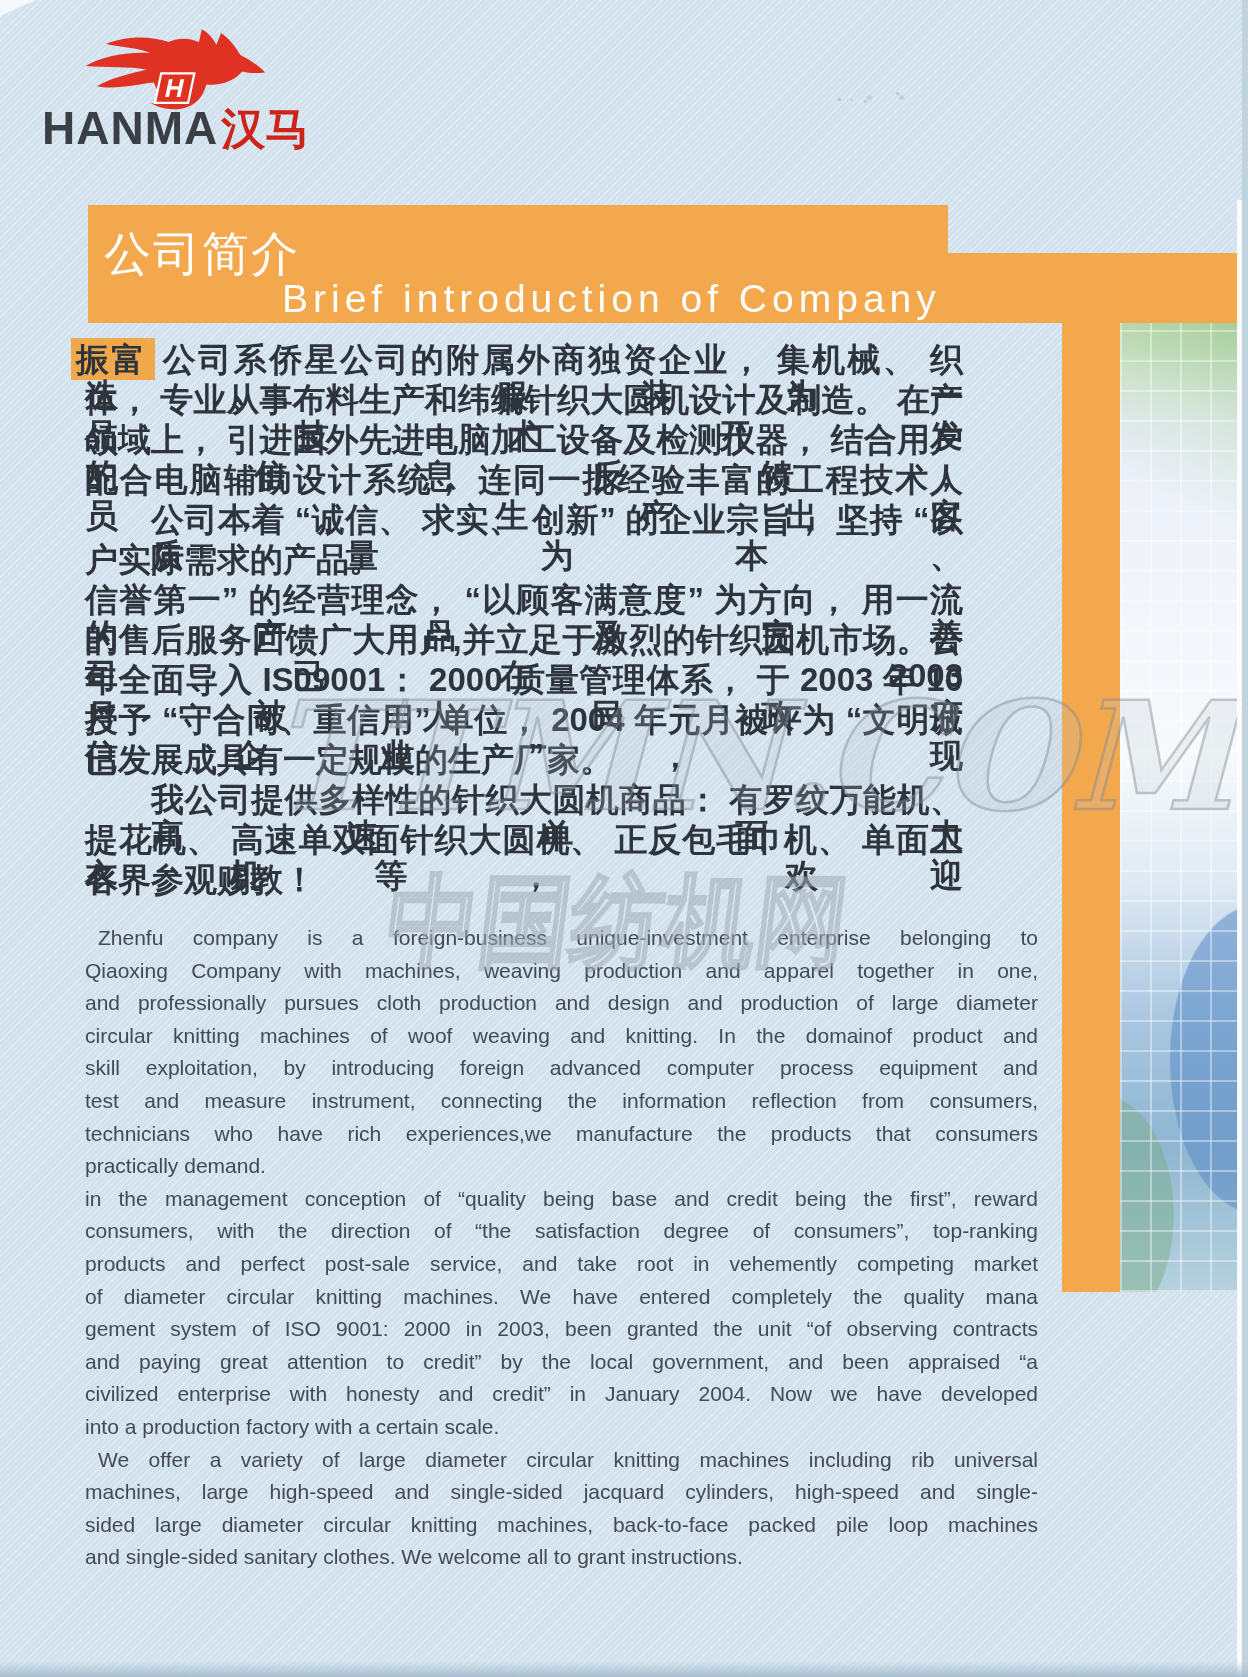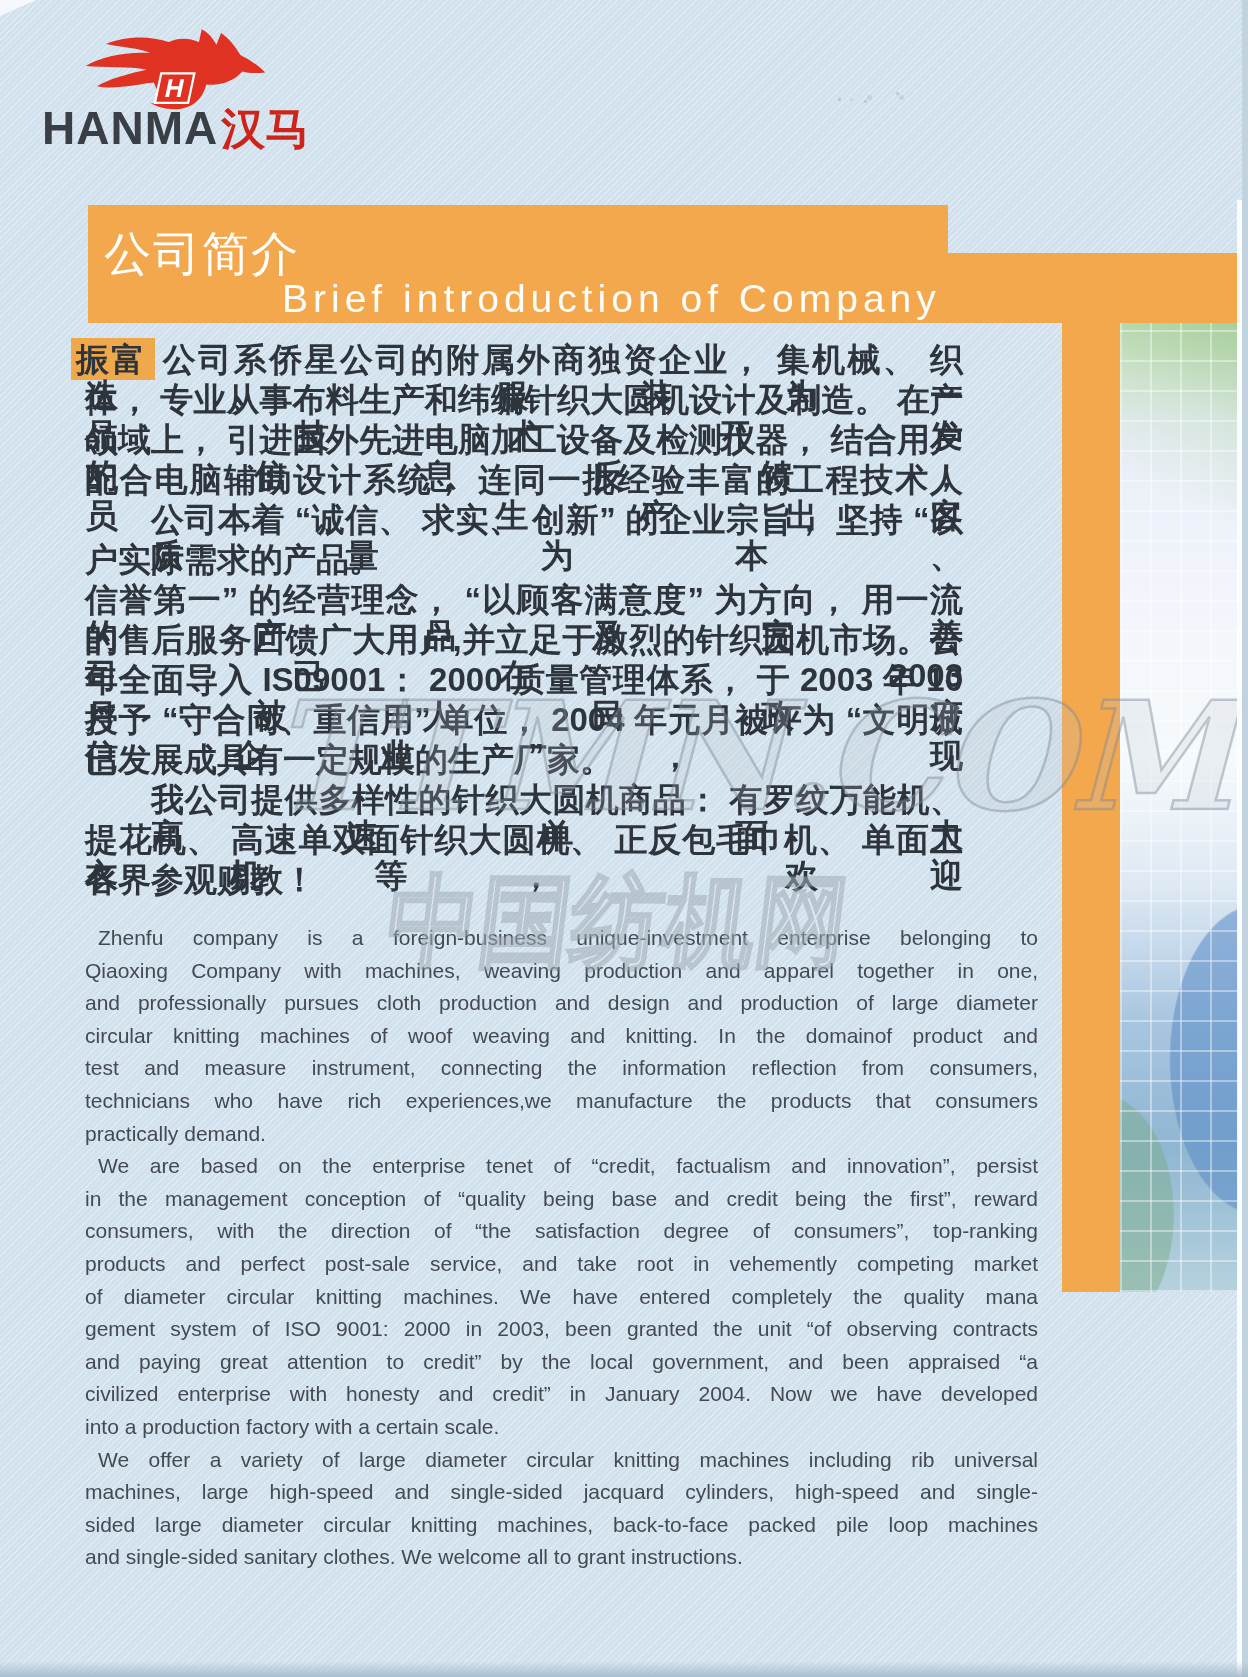--- a/index.html
+++ b/index.html
@@ -115,24 +115,24 @@
       <div class="cn-line">已发展成具有一定规模的生产厂家。</div>
       <div class="cn-line just ind">我公司提供多样性的针织大圆机商品： 有罗纹万能机、 高速单面大</div>
       <div class="cn-line just">提花机、 高速单双面针织大圆机、 正反包毛巾机、 单面卫衣机等， 欢迎</div>
       <div class="cn-line">各界参观赐教！</div>
     </div>
   <div class="en-block">
       <div class="en-line just ind">Zhenfu company is a foreign-business unique-investment enterprise belonging to</div>
       <div class="en-line just">Qiaoxing Company with machines,  weaving production and apparel together in one,</div>
       <div class="en-line just">and professionally pursues cloth production and design and production of large diameter</div>
       <div class="en-line just">circular knitting machines of woof weaving and knitting.  In the domainof product and</div>
+      <div class="en-line just">skill exploitation,  by introducing foreign advanced computer process equipment and</div>
       <div class="en-line just">test and measure instrument,  connecting the information reflection from consumers,</div>
       <div class="en-line just">technicians who have rich experiences,we manufacture the products that consumers</div>
       <div class="en-line">practically demand.</div>
-      <div class="en-line just ind">We are based on the enterprise tenet of “credit, factualism and innovation”,  persist</div>
       <div class="en-line just">in the management conception of “quality being base and credit being the first”, reward</div>
       <div class="en-line just">consumers,  with the direction of “the satisfaction degree of consumers”,  top-ranking</div>
       <div class="en-line just">products and perfect post-sale service, and take root in vehemently competing market</div>
       <div class="en-line just">of diameter circular knitting machines. We have entered completely the quality mana</div>
       <div class="en-line just">gement system of ISO 9001: 2000 in 2003, been granted the unit “of observing contracts</div>
       <div class="en-line just">and paying great attention to credit” by the local government, and been  appraised “a</div>
       <div class="en-line just">civilized enterprise with honesty and credit” in January 2004. Now we have developed</div>
       <div class="en-line">into a production factory with a certain scale.</div>
       <div class="en-line just ind">We offer a variety of large diameter circular knitting machines including rib universal</div>
       <div class="en-line just">machines, large high-speed and single-sided jacquard cylinders, high-speed and single-</div>

